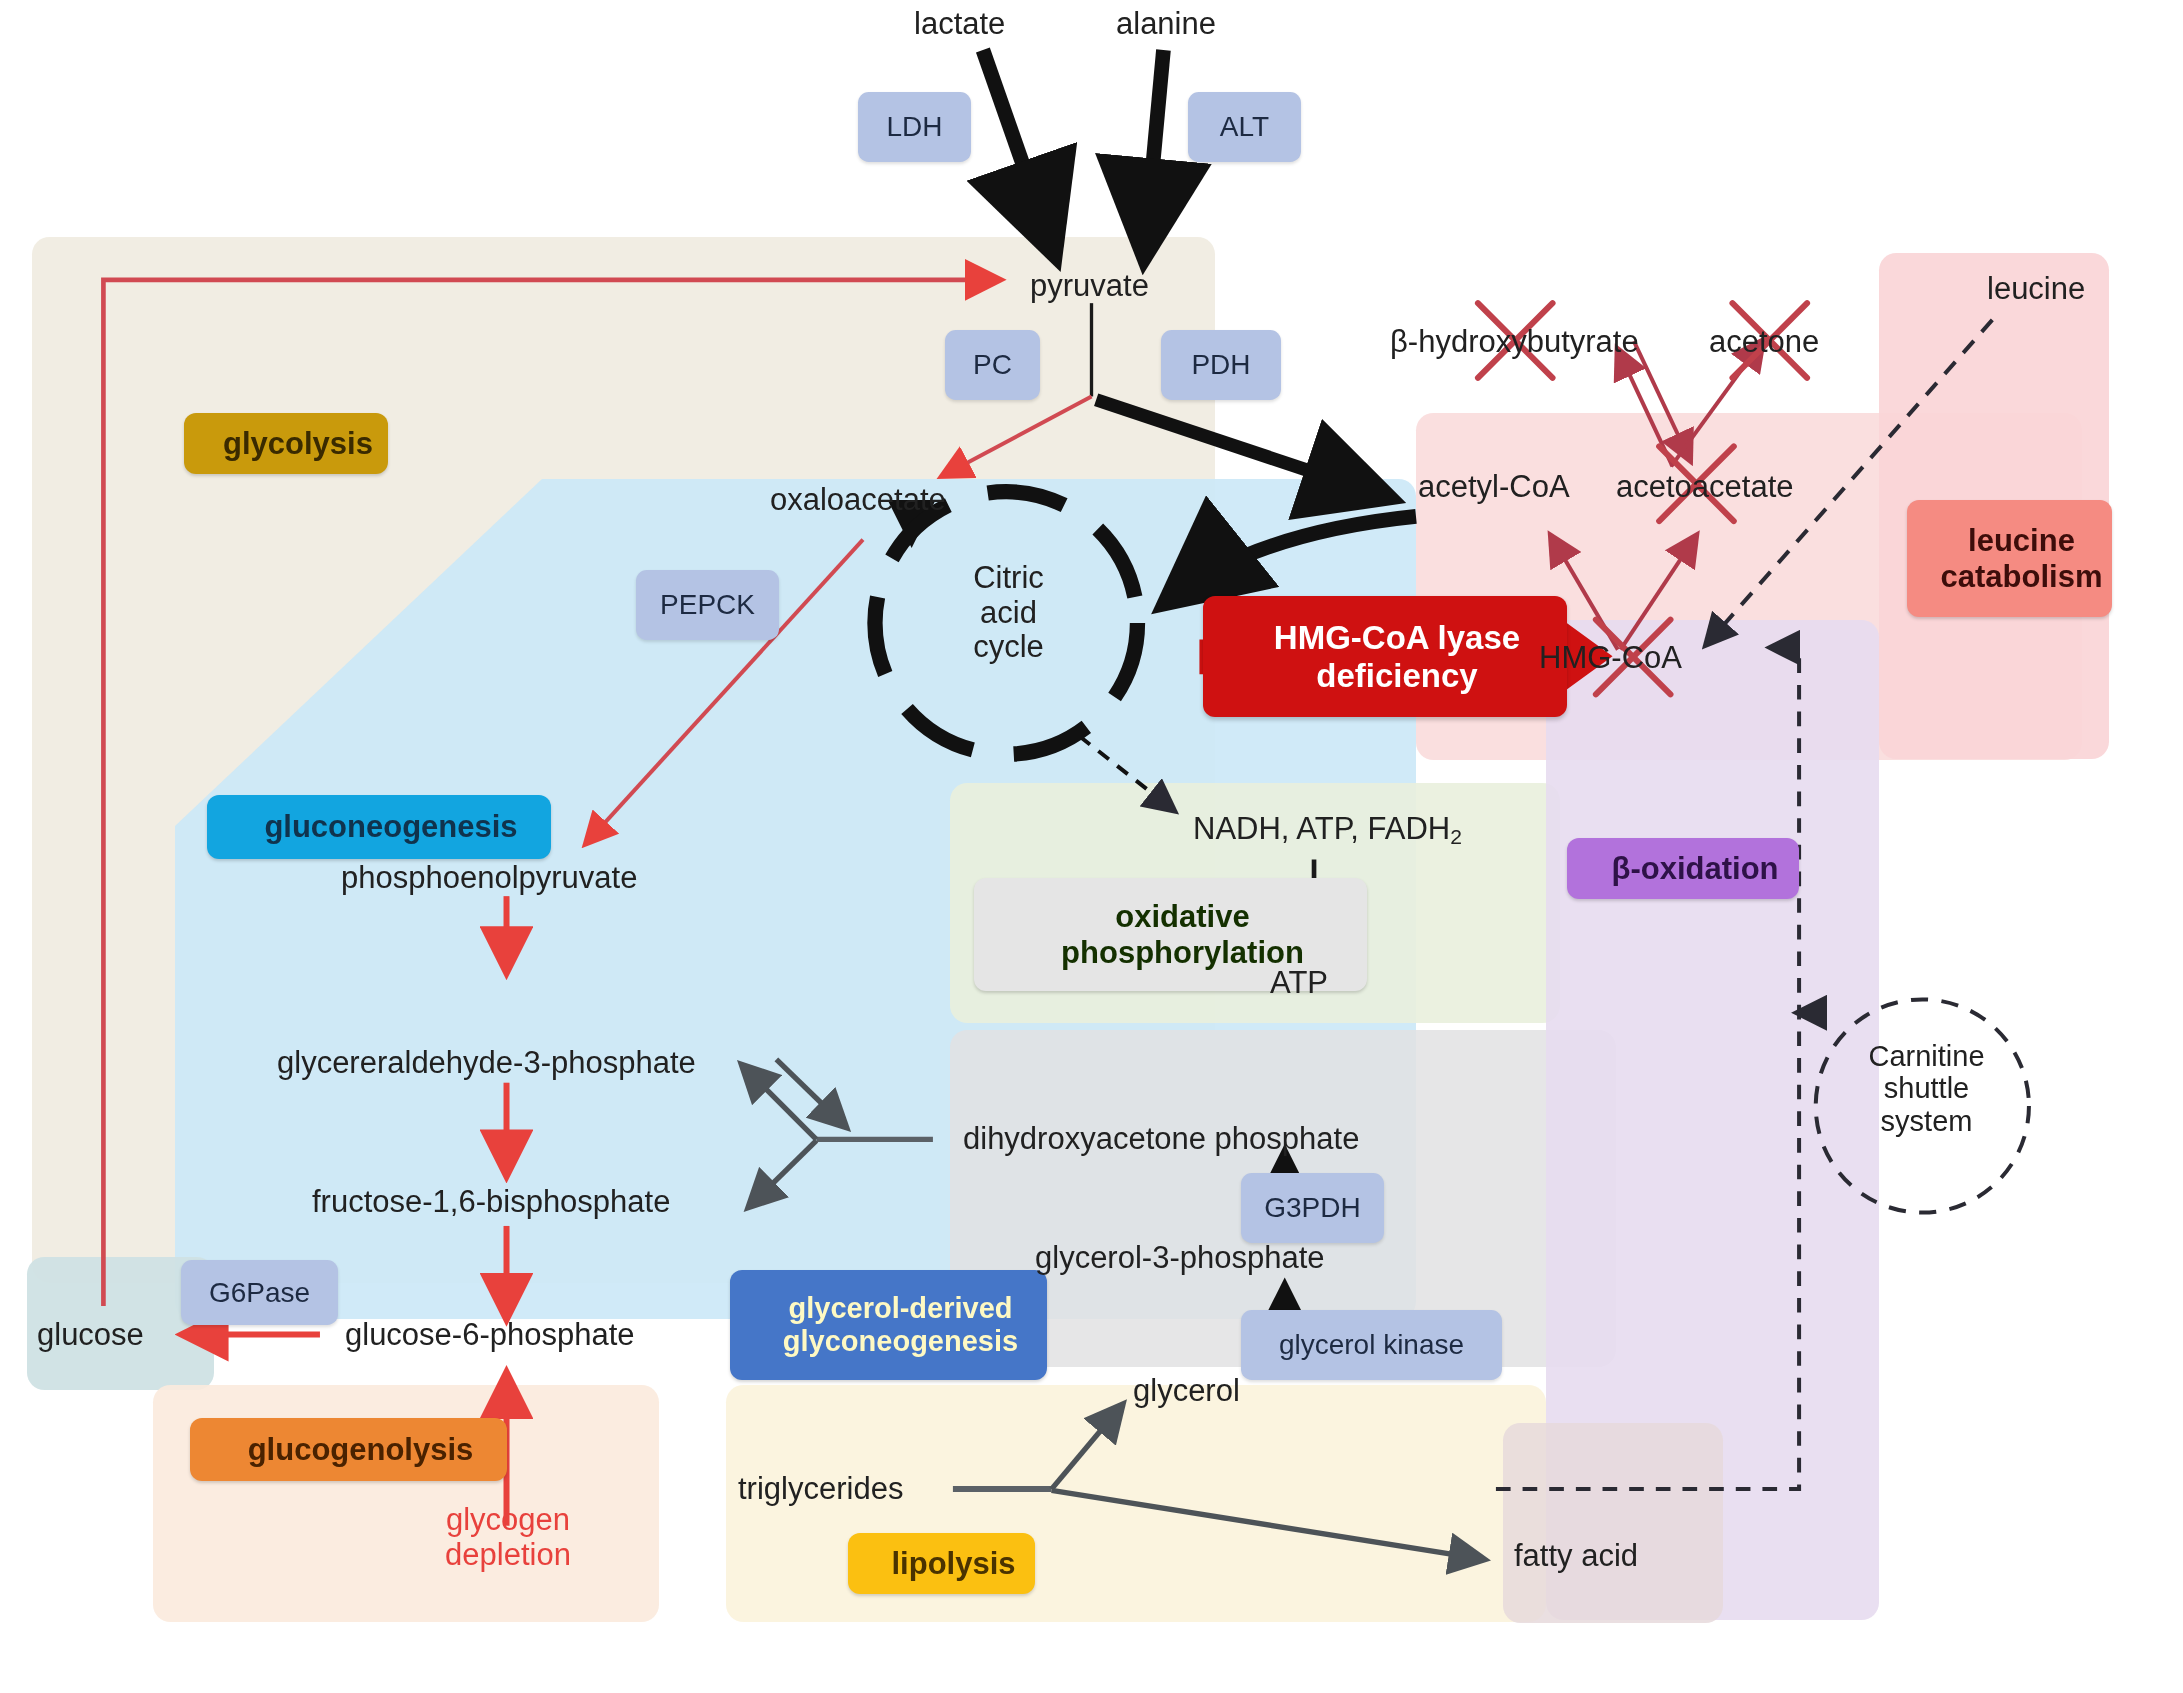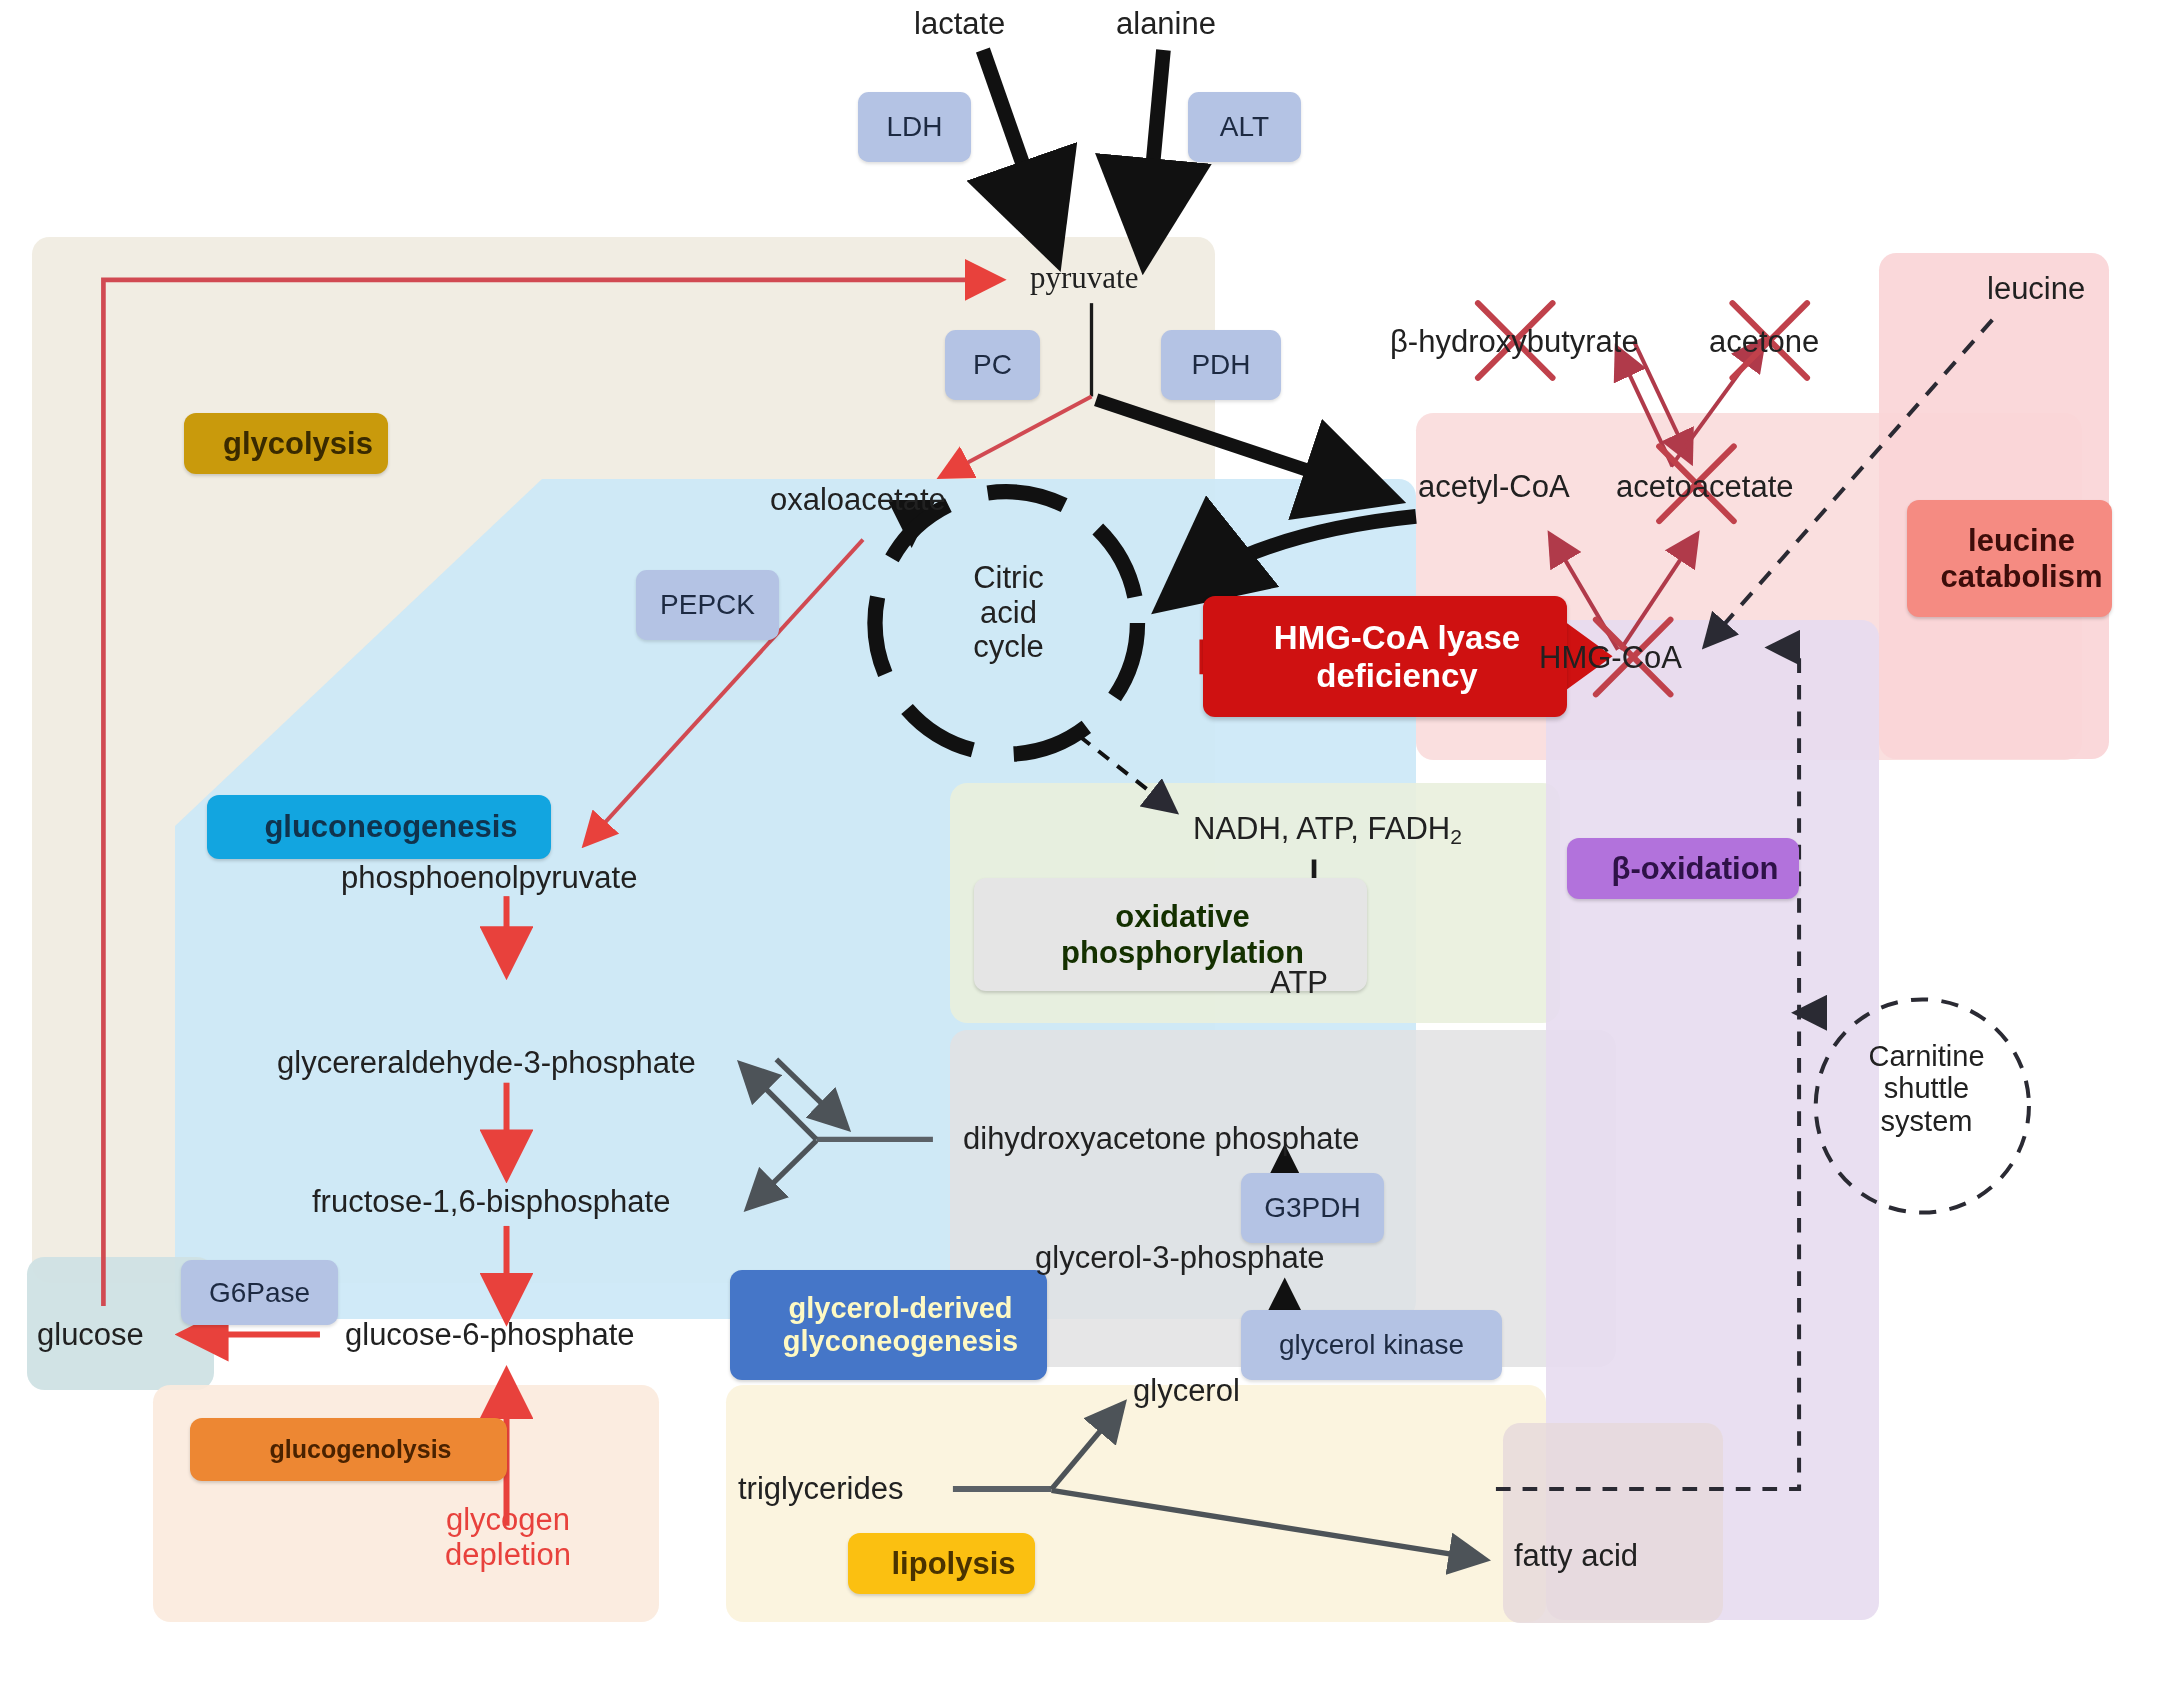--- a/index.html
+++ b/index.html
@@ -163,21 +163,21 @@
 
   <div class="pill" style="left:207px;top:795px;width:320px;height:64px;background:#12a5e0;color:#10334d;font-size:31px;">
     <span>gluconeogenesis</span>
   </div>
 
   <div class="pill" style="left:730px;top:1270px;width:293px;height:110px;background:#4576c8;color:#fef9c3;font-size:29px;flex-direction:column;">
     <span>glycerol-derived</span>
     <span>glyconeogenesis</span>
   </div>
 
-  <div class="pill" style="left:190px;top:1418px;width:293px;height:63px;background:#ed8733;color:#4a2200;font-size:25px;">
+  <div class="pill" style="left:190px;top:1418px;width:293px;height:63px;background:#ed8733;color:#4a2200;font-size:31px;">
     <span>glucogenolysis</span>
   </div>
 
   <div class="pill" style="left:848px;top:1533px;width:163px;height:61px;background:#fbc011;color:#4a3300;font-size:31px;">
     <span>lipolysis</span>
   </div>
 
   <div class="pill" style="left:974px;top:878px;width:369px;height:113px;background:#e5e5e5;color:#143000;font-size:31px;flex-direction:column;">
     <span>oxidative</span>
     <span>phosphorylation</span>
@@ -217,21 +217,21 @@
   </div>
   <div class="enz" style="left:1241px;top:1173px;width:143px;height:70px;">
     <span>G3PDH</span>
   </div>
   <div class="enz" style="left:1241px;top:1310px;width:261px;height:70px;">
     <span>glycerol kinase</span>
   </div>
 
   <div class="met" style="left:914px;top:6.7px;">lactate</div>
   <div class="met" style="left:1116px;top:6.7px;">alanine</div>
-  <div class="met" style="left:1030px;top:261px;font-family:Liberation Serif, serif;">pyruvate</div>
+  <div class="met" style="left:1030px;top:269px;">pyruvate</div>
 
   <div class="met" style="left:770px;top:483px;">oxaloacetate</div>
 
   <div class="met" style="left:1418px;top:470px;">acetyl-CoA</div>
   <div class="met" style="left:1616px;top:470px;">acetoacetate</div>
   <div class="met" style="left:1390px;top:325px;">β-hydroxybutyrate</div>
   <div class="met" style="left:1709px;top:325px;">acetone</div>
   <div class="met" style="left:1539px;top:641px;">HMG-CoA</div>
   <div class="met" style="left:1987px;top:272px;">leucine</div>
 

